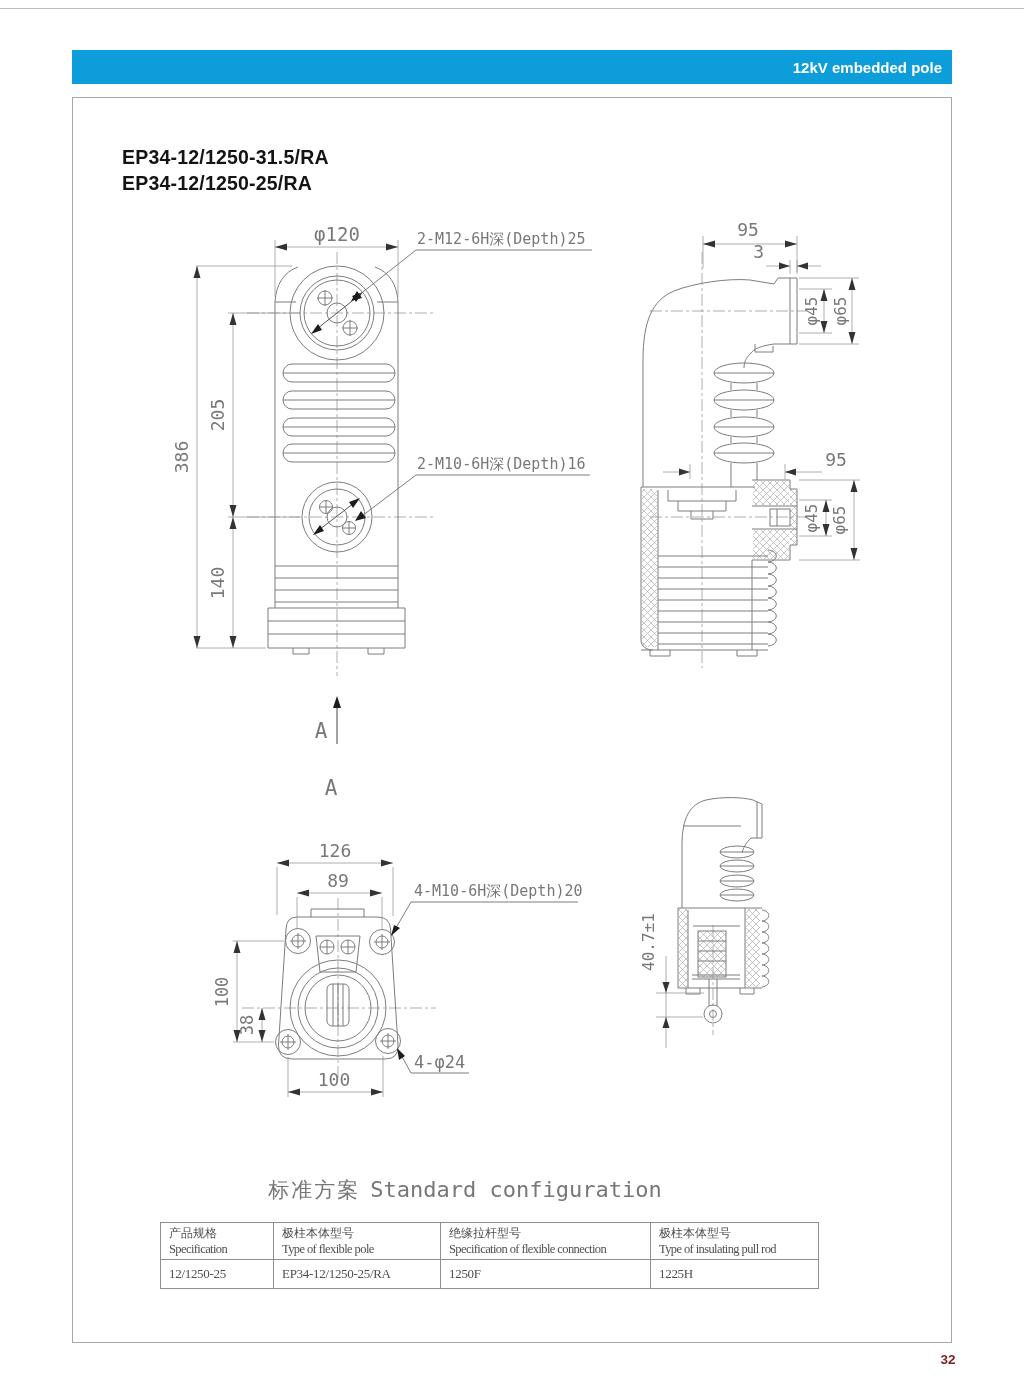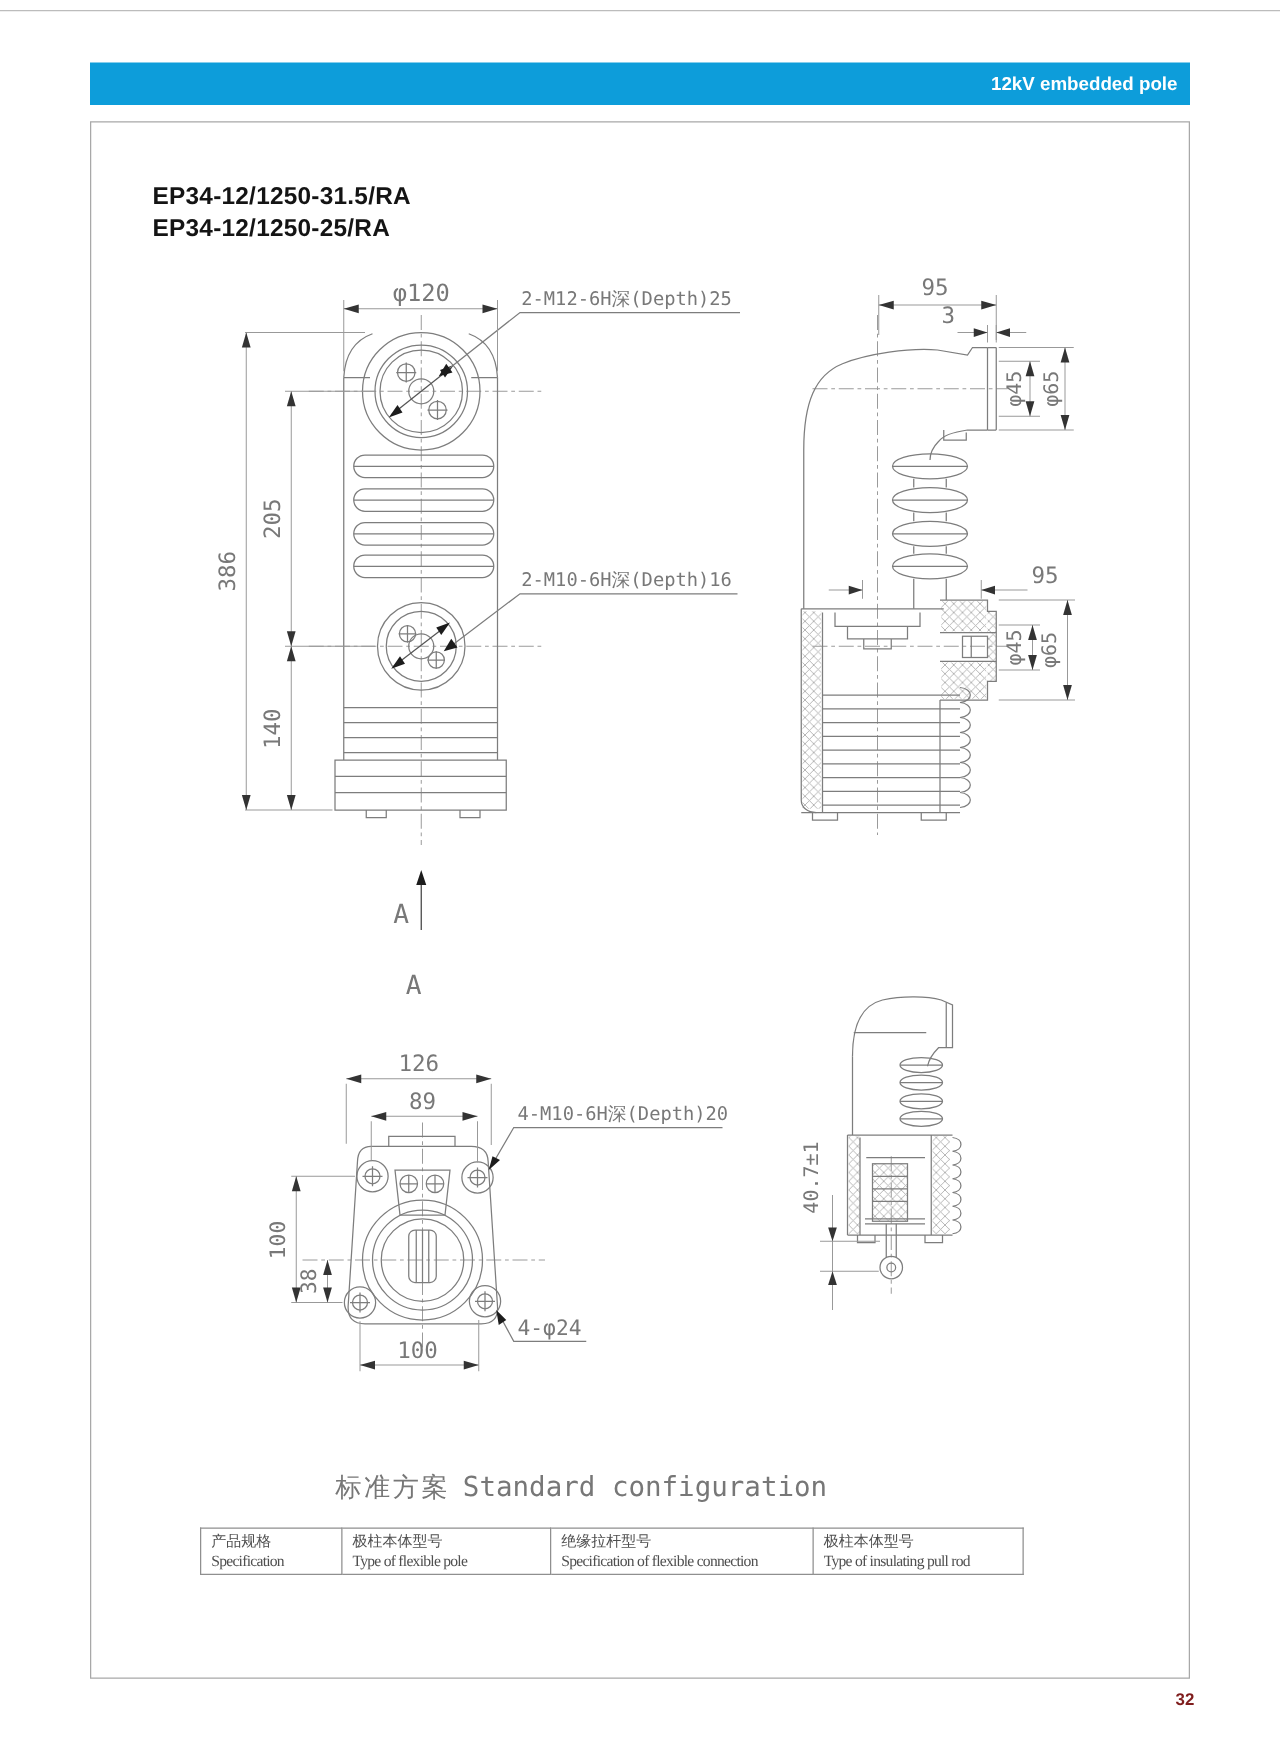--- a/index.html
+++ b/index.html
@@ -379,16 +379,22 @@
       </td>
       <td>
         <div class="th-zh">绝缘拉杆型号</div>
         <div class="th-en">Specification of flexible connection</div>
       </td>
       <td>
         <div class="th-zh">极柱本体型号</div>
         <div class="th-en">Type of insulating pull rod</div>
       </td>
     </tr>
+    <tr class="data-row">
+      <td>12/1250-25</td>
+      <td>EP34-12/1250-25/RA</td>
+      <td>1250F</td>
+      <td>1225H</td>
+    </tr>
   </tbody>
 </table>
 
 <div class="page-num">32</div>
 
 </body></html>

